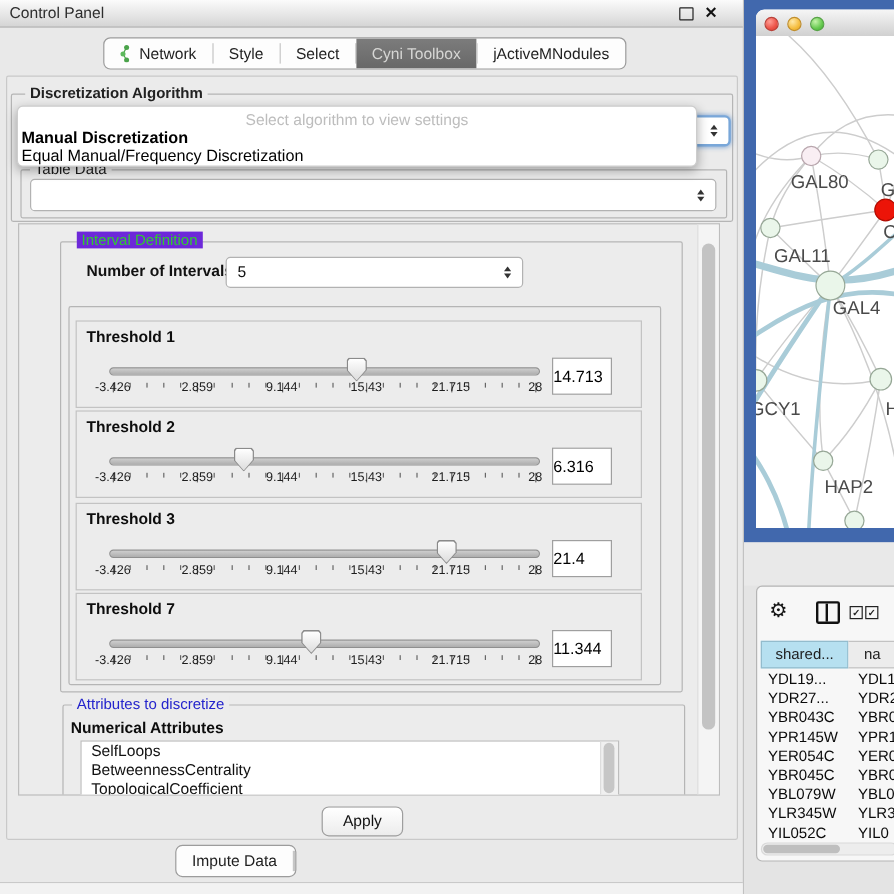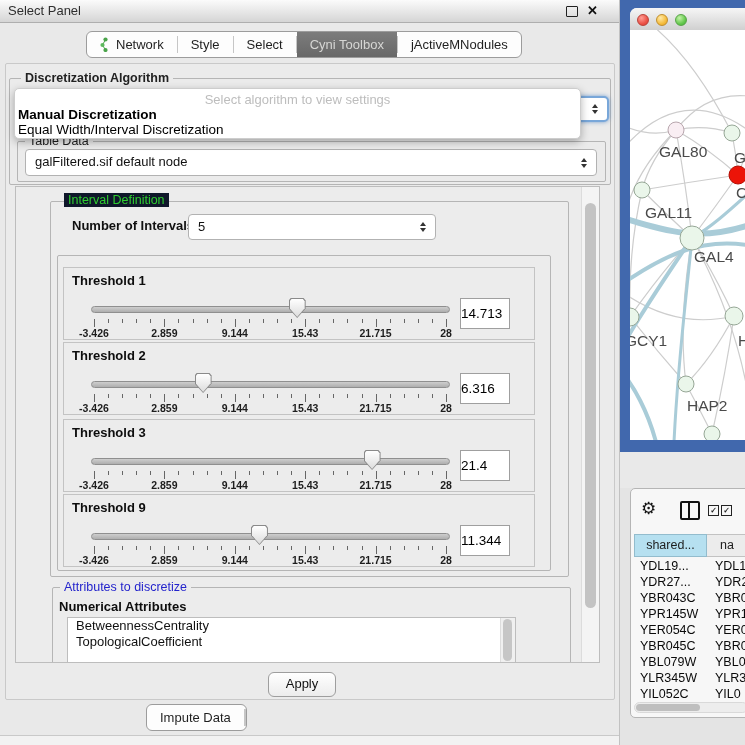--- a/index.html
+++ b/index.html
@@ -43,38 +43,38 @@
          box-shadow:0 3px 9px rgba(0,0,0,.3);z-index:40;}
   #popup-ph{position:absolute;left:0;top:3px;width:100%;text-align:center;font-size:13px;color:#bdbdbd;}
   .popup-item{position:absolute;left:3px;font-size:13.5px;color:#000;white-space:nowrap;}
   .popup-item.bold{font-weight:bold;}
 
   #scrollpane{left:9px;top:122px;width:583px;height:475px;background:#ececec;border:1px solid #bdbdbd;overflow:hidden;}
   #sp-scrollbar{left:565px;top:0;width:18px;height:475px;background:#f4f4f4;border-left:1px solid #dcdcdc;}
   #sp-thumb{left:3px;top:16px;width:11px;height:405px;background:#c3c3c3;border-radius:6px;}
 
   #interval-box{left:34px;top:14px;width:517px;height:374px;}
-  #interval-title{left:48px;top:6px;color:#2fcc2f;background:#0f172a;}
+  #interval-title{left:48px;top:6px;color:#2fcc2f;background:#6d28d9;}
   #noi-label{left:56px;top:31px;font-weight:bold;font-size:13px;color:#111;}
   #noi-combo{left:172px;top:27px;width:246px;height:24px;background:#fff;border:1px solid #b2b2b2;border-radius:4px;}
   #thr-box{left:41px;top:68px;width:492px;height:314px;}
   #thr-title{left:49px;top:61px;color:#2424cc;background:#ececec;}
 
   .thr-row{position:absolute;left:47px;width:472px;height:73px;border:1px solid #c3c3c3;background:#ececec;box-sizing:border-box;}
   .thr-label{position:absolute;left:8px;top:5px;font-weight:bold;font-size:13px;color:#0d0d0d;}
   .track{position:absolute;left:27px;top:38px;width:359px;height:7px;border:1px solid #8f8f8f;border-radius:4px;
          background:linear-gradient(#cecece,#aeaeae);box-sizing:border-box;}
   .thumb-outer{position:absolute;top:30px;width:17px;height:20px;background:#8a8a8a;
          clip-path:polygon(12% 0,88% 0,100% 12%,100% 52%,50% 100%,0 52%,0 12%);}
   .thumb-inner{position:absolute;left:1px;top:1px;width:15px;height:18px;background:linear-gradient(#ffffff,#dcdcdc);
          clip-path:polygon(12% 0,88% 0,100% 12%,100% 52%,50% 100%,0 52%,0 12%);}
   .tick{position:absolute;top:51px;width:1px;background:#666;}
   .tick.minor{height:4px;}
   .tick.major{height:8px;}
-  .ticklabel{position:absolute;top:59px;font-size:10.5px;font-weight:bold;color:#1d1d1d;transform:translateX(-50%);white-space:nowrap;}
+  .ticklabel{position:absolute;top:49px;font-size:10.5px;font-weight:normal;color:#1d1d1d;transform:translateX(-50%);white-space:nowrap;}
   .valuebox{position:absolute;left:396px;top:30px;width:50px;height:31px;background:#fff;border:1px solid #9f9f9f;
          font-size:13.5px;text-align:left;line-height:29px;padding-right:6px;box-sizing:border-box;color:#000;}
 
   #attr-box{left:36px;top:400px;width:517px;height:80px;}
   #attr-title{left:44px;top:393px;color:#2424cc;background:#ececec;}
   #attr-label{left:43px;top:412px;font-weight:bold;font-size:13px;color:#0d0d0d;}
   #attr-list{left:51px;top:430px;width:447px;height:45px;background:#fff;border:1px solid #bdbdbd;overflow:hidden;}
   .attr-item{height:16px;line-height:16px;font-size:13px;padding-left:8px;color:#111;white-space:nowrap;}
   #attr-scroll{position:absolute;right:0;top:0;width:14px;height:45px;background:#f0f0f0;border-left:1px solid #ddd;}
   #attr-thumb{position:absolute;left:2px;top:1px;width:9px;height:42px;background:#c6c6c6;border-radius:5px;}
@@ -112,21 +112,21 @@
   #hthumb{position:absolute;left:1px;top:1px;width:64px;height:7px;background:#bfbfbf;border-radius:4px;}
 </style>
 </head>
 <body>
 
 <div id="canvas">
 
   <div class="abs" id="control-panel">
 
     <div class="abs" id="cp-titlebar">
-      <span class="abs" id="cp-title">Select Panel</span>
+      <span class="abs" id="cp-title">Control Panel</span>
       <div class="abs" id="float-btn"></div>
       <span class="abs" id="close-btn">✕</span>
     </div>
 
     <div class="segbar" id="top-tabs">
         <div class="seg">
           <svg width="11" height="15" viewBox="0 0 11 15">
             <path d="M5.5 2.5 L2.5 8 L5.5 13" stroke="#4aa34a" stroke-width="1" fill="none"></path>
             <circle cx="5.5" cy="2.5" r="2.1" fill="#4aa34a"></circle>
             <circle cx="2.5" cy="8" r="2.1" fill="#5cb85c"></circle>
@@ -160,31 +160,30 @@
       <div class="abs" id="algo-combo">
         <div class="spinner">
           <div class="arr-up"></div>
             <div class="arr-dn"></div>
         </div>
       </div>
 
       <div class="abs groupbox" id="tabledata-box"></div>
       <span class="grouptitle" id="tabledata-title">Table Data</span>
       <div class="abs" id="data-combo">
-        <span class="combo-text">galFiltered.sif default node</span>
         <div class="spinner">
           <div class="arr-up"></div>
             <div class="arr-dn"></div>
         </div>
       </div>
 
       <div class="abs" id="popup">
         <div id="popup-ph">Select algorithm to view settings</div>
       <div class="popup-item bold" style="top: 18px;">Manual Discretization</div>
-          <div class="popup-item" style="top: 33px;">Equal Width/Interval Discretization</div>
+          <div class="popup-item" style="top: 33px;">Equal Manual/Frequency Discretization</div>
         </div>
 
       <div class="abs" id="scrollpane">
 
         <div class="abs groupbox" id="interval-box"></div>
         <span class="grouptitle" id="interval-title">Interval Definition</span>
 
         <span class="abs" id="noi-label">Number of Intervals</span>
         <div class="abs" id="noi-combo">
           <span class="combo-text">5</span>
@@ -311,21 +310,21 @@
               <div class="ticklabel" style="left: 170.8px;">9.144</div>
               <div class="ticklabel" style="left: 241.2px;">15.43</div>
               <div class="ticklabel" style="left: 311.6px;">21.715</div>
               <div class="ticklabel" style="left: 382px;">28</div>
               <div class="thumb-outer" style="left: 299.574px;">
                 <div class="thumb-inner"></div>
               </div>
               <div class="valuebox">21.4</div>
             </div>
             <div class="thr-row" style="top: 307px;">
-              <div class="thr-label">Threshold 9</div>
+              <div class="thr-label">Threshold 7</div>
               <div class="track"></div>
               <div class="tick major" style="left: 30px;"></div>
               <div class="tick minor" style="left: 44.08px;"></div>
               <div class="tick minor" style="left: 58.16px;"></div>
               <div class="tick minor" style="left: 72.24px;"></div>
               <div class="tick minor" style="left: 86.32px;"></div>
               <div class="tick major" style="left: 100.4px;"></div>
               <div class="tick minor" style="left: 114.48px;"></div>
               <div class="tick minor" style="left: 128.56px;"></div>
               <div class="tick minor" style="left: 142.64px;"></div>
@@ -357,20 +356,21 @@
               </div>
               <div class="valuebox">11.344</div>
             </div>
           </div>
 
         <div class="abs groupbox" id="attr-box"></div>
         <span class="grouptitle" id="attr-title">Attributes to discretize</span>
         <span class="abs" id="attr-label">Numerical Attributes</span>
         <div class="abs" id="attr-list">
           <div id="attr-items">
+              <div class="attr-item">SelfLoops</div>
               <div class="attr-item">BetweennessCentrality</div>
               <div class="attr-item">TopologicalCoefficient</div>
             </div>
           <div id="attr-scroll">
             <div id="attr-thumb"></div>
           </div>
         </div>
 
         <div class="abs" id="sp-scrollbar">
           <div class="abs" id="sp-thumb"></div>

